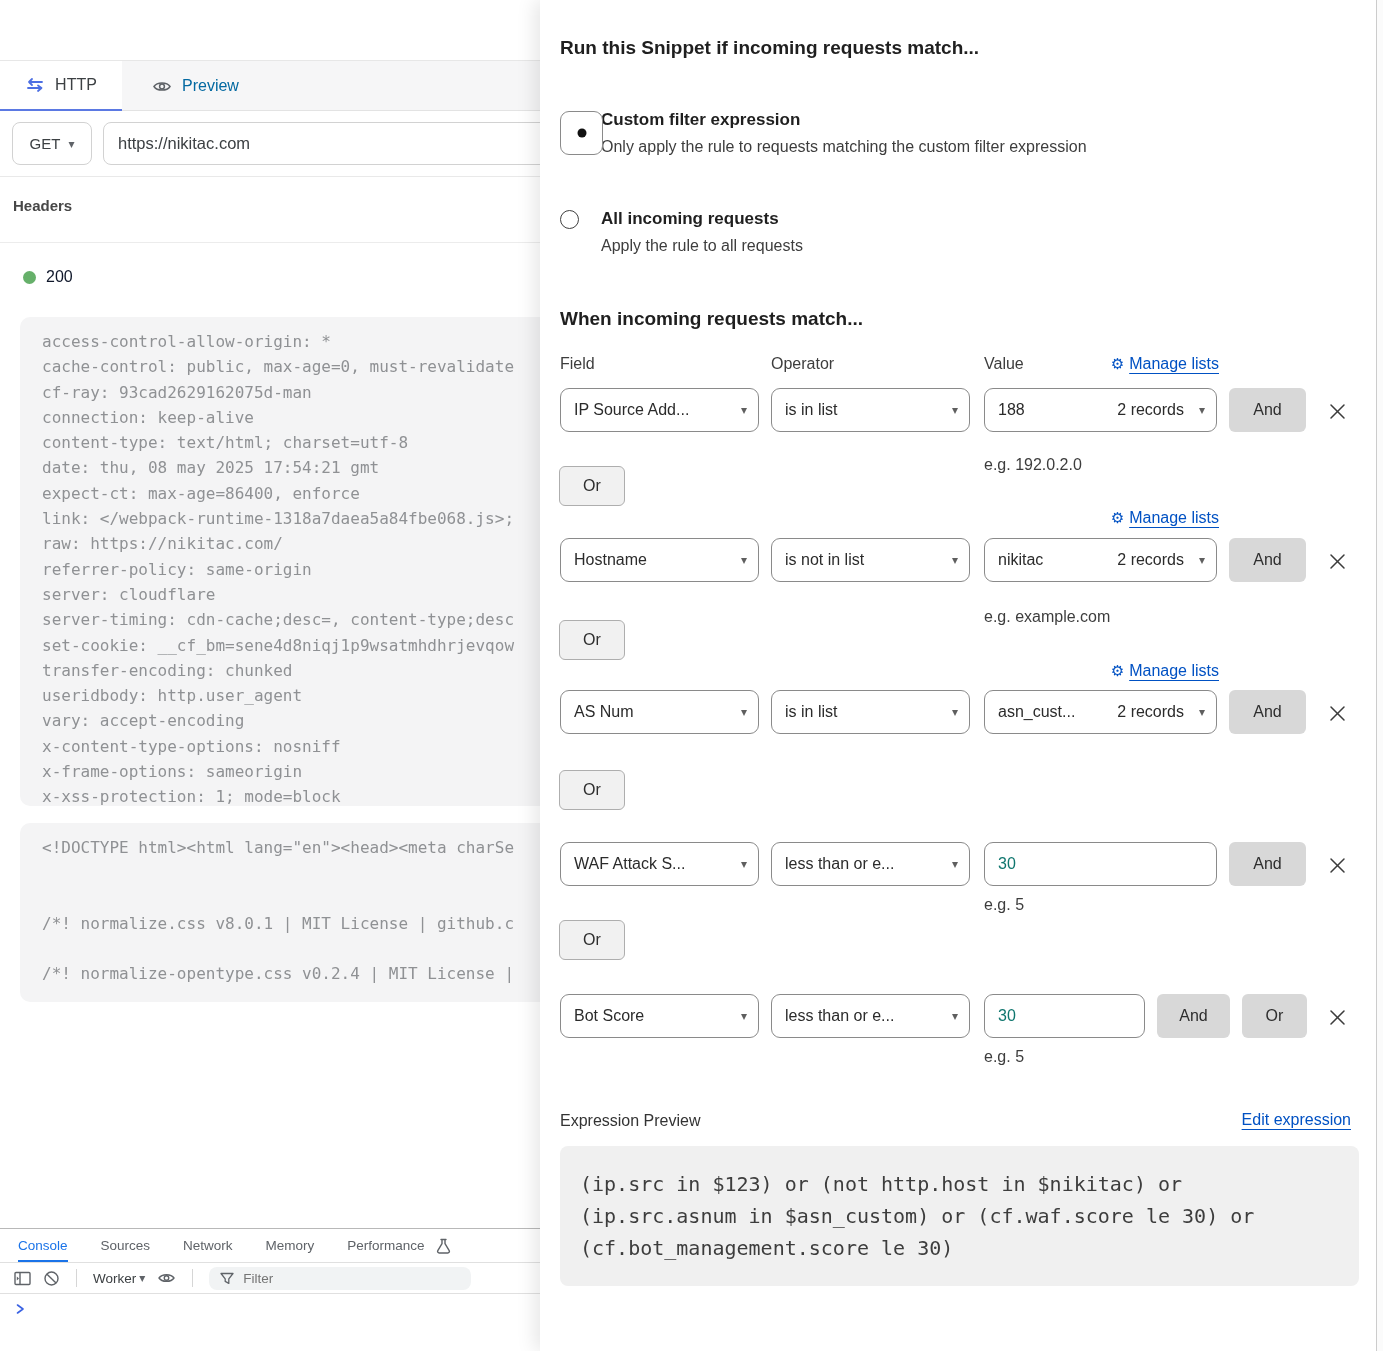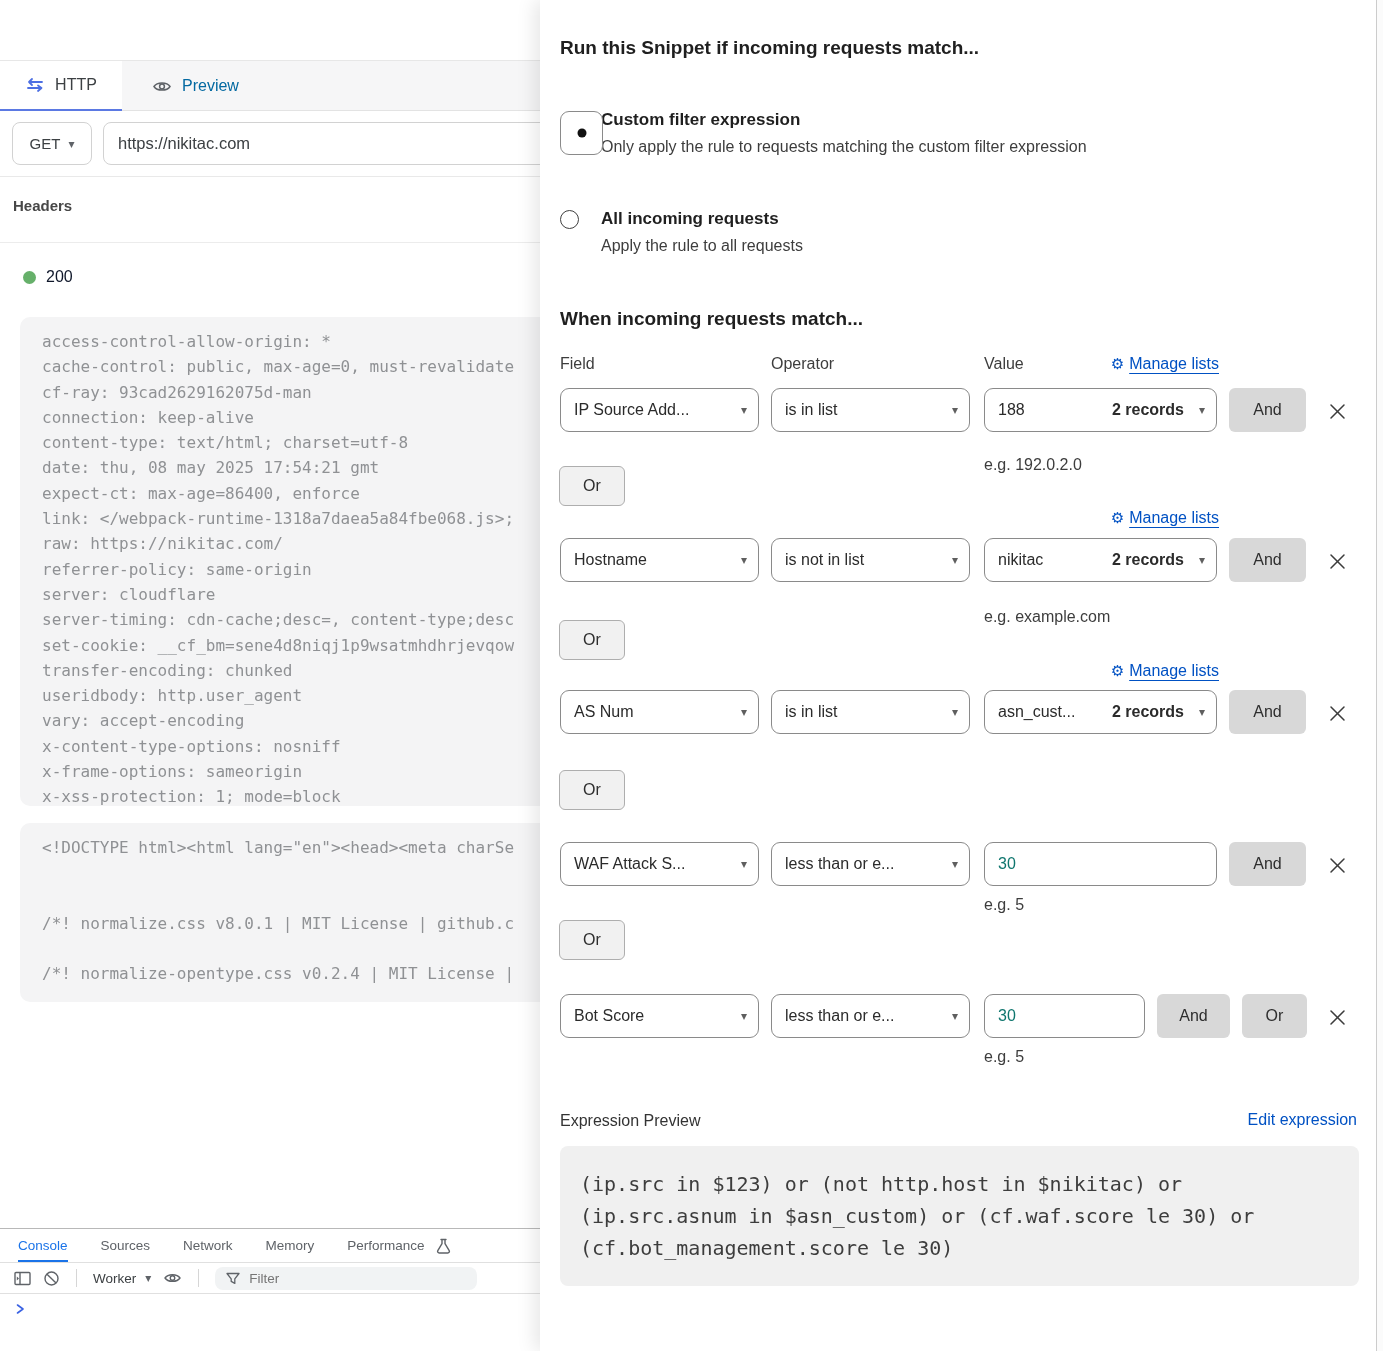--- a/index.html
+++ b/index.html
@@ -44,21 +44,21 @@
 
   
   .devtools { position:absolute; left:0; right:0; top:1228px; height:123px; background:#fff; border-top:1px solid #b8b8b8; }
   .dt-tabs { height:34px; border-bottom:1px solid #e0e0e0; display:flex; align-items:stretch;
              padding-left:18px; gap:33px; font-size:13.5px; color:#5f6368; }
   .dt-tab { display:flex; align-items:center; }
   .dt-tab.active { color:#1a73e8; box-shadow:inset 0 -2px 0 #1a73e8; }
   .dt-flask { display:flex; align-items:center; margin-left:-22px; }
   .dt-toolbar { height:31px; border-bottom:1px solid #e0e0e0; display:flex; align-items:center; padding-left:14px; gap:12px; }
   .dt-sep { width:1px; height:18px; background:#d6d6d6; margin:0 4px; }
-  .dt-worker { display:flex; align-items:center; gap:9px; font-size:13.5px; color:#3c4043; }
+  .dt-worker { display:flex; align-items:center; gap:3px; font-size:13.5px; color:#3c4043; }
   .dt-filter { display:flex; align-items:center; gap:9px; background:#f1f3f4; border-radius:8px;
                height:23px; width:262px; padding:0 11px; }
   .dt-filter input { border:none; background:transparent; outline:none; font-size:13.5px; color:#5f6368; width:100%;
                      font-family:"Liberation Sans",sans-serif; }
   .dt-console { padding:9px 0 0 16px; }
 
   .caret { color:#5f6368; font-size:12px; line-height:1; }
 
   
   .drawer { position:absolute; left:540px; top:0; width:843px; height:1351px; background:#fff;
@@ -79,21 +79,21 @@
 
   .col-label { position:absolute; font-size:16px; color:#3d3d3d; }
 
   .manage { position:absolute; left:20px; width:659px; text-align:right; font-size:16px; white-space:nowrap; }
   .manage .gear { color:#0051c3; font-size:15px; margin-right:5px; }
   .manage a { color:#0051c3; text-decoration:underline; text-underline-offset:4px; cursor:pointer; }
 
   .sel { position:absolute; height:44px; border:1px solid #8a8a8a; border-radius:9px; background:#fff;
          display:flex; align-items:center; padding:0 28px 0 13px; font-size:16px; color:#2b2b2b; cursor:pointer; }
   .sel .sel-caret { position:absolute; right:11px; color:#5f5f5f; font-size:12px; }
-  .sel .records { margin-left:auto; padding-right:4px;font-weight:bold; }
+  .sel .records { margin-left:auto; padding-right:4px; }
   .c1 { left:20px;  width:199px; }
   .c2 { left:231px; width:199px; }
   .c3 { left:444px; width:233px; }
 
   .inputbox { position:absolute; height:44px; border:1px solid #8a8a8a; border-radius:9px; background:#fff;
               padding:0 13px; font-size:16px; color:#0f766e; outline:none;
               font-family:"Liberation Sans",sans-serif; }
 
   .btn-and { position:absolute; height:44px; background:#d8d8d8; border:none; border-radius:6px;
              font-size:16px; color:#2e2e2e; display:flex; align-items:center; justify-content:center;
@@ -101,22 +101,22 @@
   .btn-or  { position:absolute; left:19px; width:66px; height:40px; background:#f1f1f1;
              border:1px solid #aeaeae; border-radius:6px; font-size:16px; color:#2e2e2e;
              display:flex; align-items:center; justify-content:center;
              font-family:"Liberation Sans",sans-serif; cursor:pointer; }
   .btn-x { position:absolute; left:784px; width:26px; height:26px; background:none; border:none;
            display:flex; align-items:center; justify-content:center; cursor:pointer; }
 
   .hint { position:absolute; left:444px; font-size:16px; color:#3d3d3d; }
 
   .expr-label { position:absolute; left:20px; top:1112px; font-size:16px; color:#333; }
-  .expr-edit  { position:absolute; right:26px; top:1111px; font-size:16px; color:#0051c3;
-                text-underline-offset:4px; cursor:pointer; }
+  .expr-edit  { position:absolute; right:32px; top:1111px; font-size:16px; color:#0051c3;
+                text-decoration:underline; text-underline-offset:4px; cursor:pointer; }
   .expr-box { position:absolute; left:20px; top:1146px; width:799px; background:#f0f0f0;
               border-radius:8px; padding:22px 20px; font-family:"DejaVu Sans Mono",monospace;
               font-size:20px; line-height:32px; color:#3d3d3d; overflow-wrap:break-word; }
 
   svg { display:block; }
 </style>
 </head>
 <body>
 
 <div class="page">

